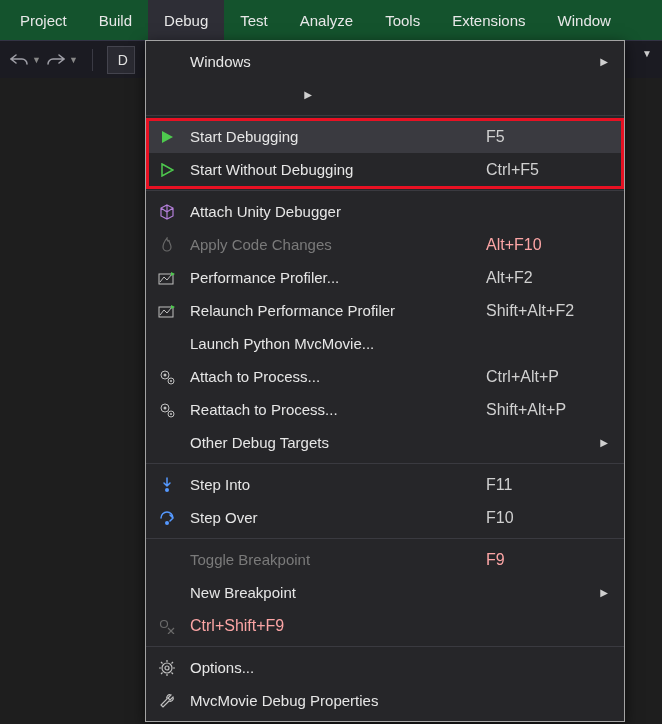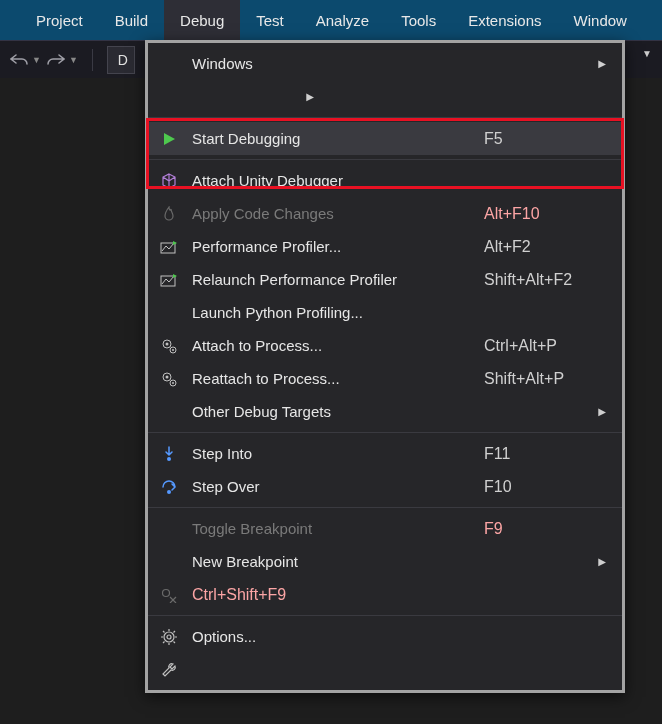--- a/index.html
+++ b/index.html
@@ -9,22 +9,22 @@
       width: 662px;
       height: 724px;
       overflow: hidden;
       color: #e0e0e0;
       font-size: 15px;
     }
     .menubar {
       display: flex;
       align-items: stretch;
       height: 40px;
-      background: #0c4a6e;
-      padding-left: 20px;
+      background: #14532d;
+      padding-left: 4px;
     }
     .menubar-item {
       display: flex;
       align-items: center;
       padding: 0 16px;
       color: #e8e8e8;
       cursor: default;
     }
     .menubar-item.active {
       background: #2e2e36;
@@ -58,21 +58,21 @@
       padding: 0 6px 0 10px;
       color: #e0e0e0;
       font-size: 14px;
       min-width: 24px;
     }
     .dropdown-menu {
       position: absolute;
       left: 145px;
       top: 40px;
       background: #262629;
-      border: 3px solid #a3a3a3;
+      border: 1px solid #a3a3a3;
       box-shadow: 0 4px 14px rgba(0,0,0,0.6);
       padding: 4px 0;
       min-width: 480px;
     }
     .menu-item {
       display: flex;
       align-items: center;
       height: 33px;
       padding: 0 16px 0 8px;
       color: #e6e6e6;
@@ -179,20 +179,30 @@
   <div class="menu-item hovered">
     <span class="menu-icon">
       <svg width="14" height="14" viewBox="0 0 14 14">
           <path d="M2 1 L13 7 L2 13 Z" fill="#4ec94e"></path>
         </svg>
     </span>
     <span class="menu-label">Start Debugging</span>
     <span class="menu-shortcut">F5</span>
     <span class="menu-arrow"></span>
   </div>
+  <div class="menu-item">
+    <span class="menu-icon">
+      <svg width="14" height="14" viewBox="0 0 14 14">
+          <path d="M2 1 L13 7 L2 13 Z" fill="none" stroke="#4ec94e" stroke-width="1.5"></path>
+        </svg>
+    </span>
+    <span class="menu-label">Start Without Debugging</span>
+    <span class="menu-shortcut">Ctrl+F5</span>
+    <span class="menu-arrow"></span>
+  </div>
 
   <div class="menu-sep"></div>
 
   <div class="menu-item">
     <span class="menu-icon">
       <svg width="16" height="16" viewBox="0 0 16 16">
           <path d="M8 1 L14 4 L14 12 L8 15 L2 12 L2 4 Z M8 1 L8 8 L14 4 M8 8 L2 4 M8 8 L8 15" fill="none" stroke="#b37fd9" stroke-width="1.2"></path>
         </svg>
     </span>
     <span class="menu-label">Attach Unity Debugger</span>
@@ -228,21 +238,21 @@
           <path d="M2 11 L6 6 L9 9 L14 3" fill="none" stroke="#c0c0c0" stroke-width="1"></path>
           <path d="M13 1 L17 3 L13 5 Z" fill="#4ec94e"></path>
         </svg>
     </span>
     <span class="menu-label">Relaunch Performance Profiler</span>
     <span class="menu-shortcut">Shift+Alt+F2</span>
     <span class="menu-arrow"></span>
   </div>
   <div class="menu-item">
     <span class="menu-icon"></span>
-    <span class="menu-label">Launch Python Profiling...</span>
+    <span class="menu-label">Launch Python MvcMovie...</span>
     <span class="menu-shortcut"></span>
     <span class="menu-arrow"></span>
   </div>
   <div class="menu-item">
     <span class="menu-icon">
       <svg width="16" height="16" viewBox="0 0 16 16">
           <circle cx="6" cy="6" r="4" fill="none" stroke="#c0c0c0" stroke-width="1"></circle>
           <circle cx="6" cy="6" r="1.5" fill="#c0c0c0"></circle>
           <circle cx="12" cy="12" r="3" fill="none" stroke="#c0c0c0" stroke-width="1"></circle>
           <circle cx="12" cy="12" r="1" fill="#c0c0c0"></circle>
@@ -335,18 +345,19 @@
     <span class="menu-label">Options...</span>
     <span class="menu-shortcut"></span>
     <span class="menu-arrow"></span>
   </div>
   <div class="menu-item">
     <span class="menu-icon">
       <svg width="16" height="16" viewBox="0 0 16 16">
           <path d="M12 2 A3 3 0 0 0 8 6 L2 12 L4 14 L10 8 A3 3 0 0 0 14 4 L11 7 L9 5 Z" fill="none" stroke="#c0c0c0" stroke-width="1.2"></path>
         </svg>
     </span>
+    <span class="menu-label">MvcMovie Debug Properties</span>
     <span class="menu-shortcut"></span>
     <span class="menu-arrow"></span>
   </div>
 </div>
 
 <div class="highlight-box"></div>
 
 </body></html>

